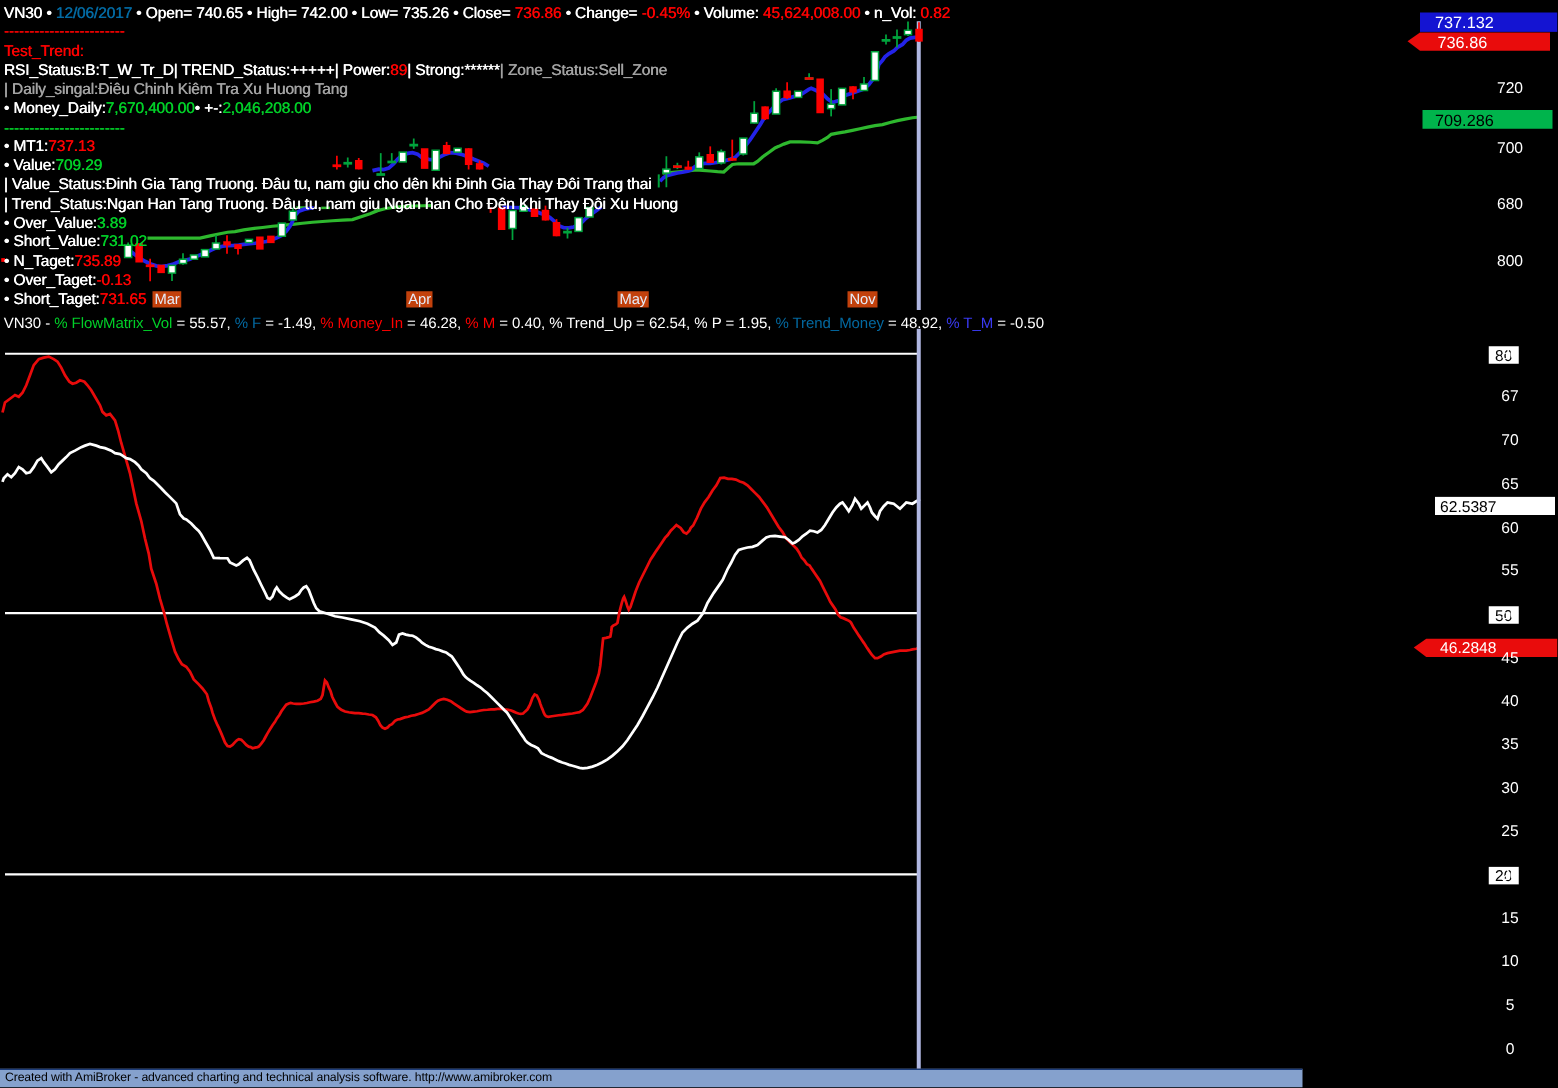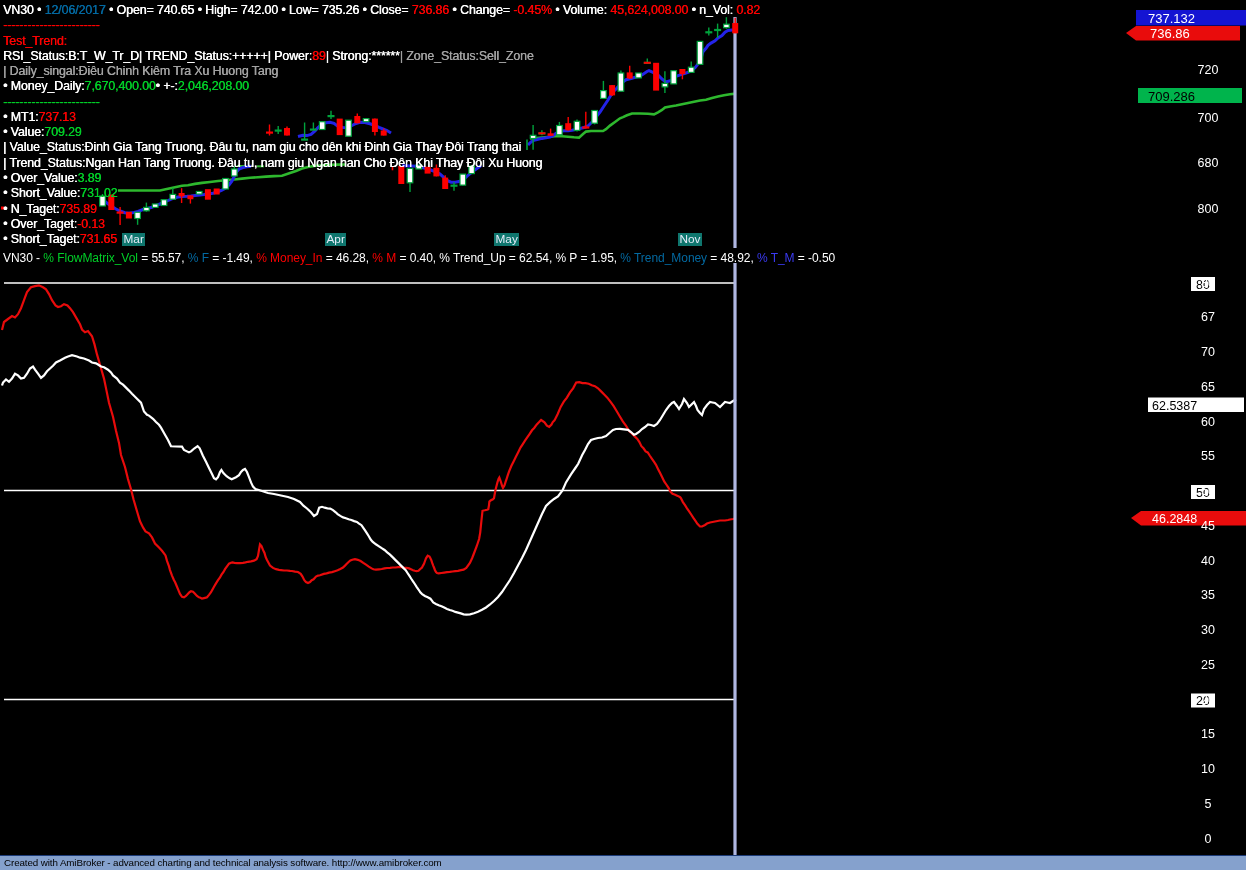--- a/index.html
+++ b/index.html
@@ -1,21 +1,21 @@
 <!DOCTYPE html>
 <html><head><meta charset="utf-8">
 <style>
 *{margin:0;padding:0;box-sizing:border-box}
 html,body{width:1246px;height:870px;background:#000;overflow:hidden;position:relative;font-family:"Liberation Sans",sans-serif}
 .t{position:absolute;white-space:pre;font-size:12.4px;letter-spacing:-0.1px;text-shadow:0.4px 0 currentColor}
 .w{color:#ffffff}.r{color:#fd0000}.g{color:#00cf28}.y{color:#0369a1}.gy{color:#a2a2a2}.bl{color:#3a3af2}
-.mon{position:absolute;background:#0f766e;color:#e6edfa;font-size:11.8px;padding:0 1.5px;line-height:13.8px}
+.mon{position:absolute;background:#c2410c;color:#e6edfa;font-size:11.8px;padding:0 1.5px;line-height:13.8px}
 .ax{position:absolute;color:#ffffff;font-size:12.5px;right:8px;width:60px;text-align:center}
 #title{position:absolute;left:3px;top:250.5px;font-size:12px;letter-spacing:-0.05px;white-space:pre}
-#bottom{position:absolute;left:0;top:855px;width:1246px;height:15px;background:#85a1cd;border-top:1.5px solid #1c3b78;color:#000;font-size:9.8px;letter-spacing:-0.1px;line-height:13.8px;padding-left:4px}
+#bottom{position:absolute;left:0;top:855px;width:1042px;height:15px;background:#85a1cd;border-top:1.5px solid #1c3b78;color:#000;font-size:9.8px;letter-spacing:-0.1px;line-height:13.8px;padding-left:4px}
 </style></head>
 <body>
 <svg width="1246" height="870" style="position:absolute;left:0;top:0">
 <line x1="4" y1="283" x2="735" y2="283" stroke="#ffffff" stroke-width="1.7"></line>
 <line x1="4" y1="490.5" x2="735" y2="490.5" stroke="#ffffff" stroke-width="1.7"></line>
 <line x1="4" y1="699.5" x2="735" y2="699.5" stroke="#ffffff" stroke-width="1.7"></line>
 <polyline points="118.0,190.5 160.0,190.5 168.0,188.7 175.0,187.2 182.0,185.8 188.0,185.3 195.0,183.9 202.0,182.9 210.0,182.0 218.0,181.0 226.0,180.3 234.0,179.5 242.0,178.6 250.0,177.8 258.0,177.2 266.0,176.6 274.0,176.1 282.0,175.7 290.0,173.0 296.0,171.0 302.0,168.5 308.0,167.0 314.0,166.0 322.0,165.2 330.0,164.8 338.0,164.6 345.0,164.5" fill="none" stroke="#2eb82e" stroke-width="2.6"></polyline>
 <polyline points="530.0,138.5 536.0,138.0 545.0,137.2 552.0,136.5 557.0,136.0 562.0,136.3 568.0,136.8 574.0,137.3 579.0,137.6 583.0,134.0 586.0,131.6 591.0,131.0 597.0,131.0 603.0,131.0 606.0,129.2 610.0,125.6 615.0,122.0 620.0,118.3 623.0,117.1 627.0,115.3 632.0,113.5 640.0,113.5 648.0,113.8 654.0,114.3 658.0,112.3 662.0,110.0 665.0,107.5 670.0,106.5 676.0,105.5 682.0,104.3 688.0,103.0 694.0,101.7 700.0,100.5 706.0,99.7 712.0,98.0 718.0,96.5 724.0,95.3 730.0,94.2 736.0,93.6" fill="none" stroke="#2eb82e" stroke-width="2.6"></polyline>
 <line x1="237" y1="166" x2="245" y2="166" stroke="#2eb82e" stroke-width="2"></line>
 <line x1="257" y1="166.3" x2="264" y2="166.3" stroke="#2eb82e" stroke-width="2"></line>

